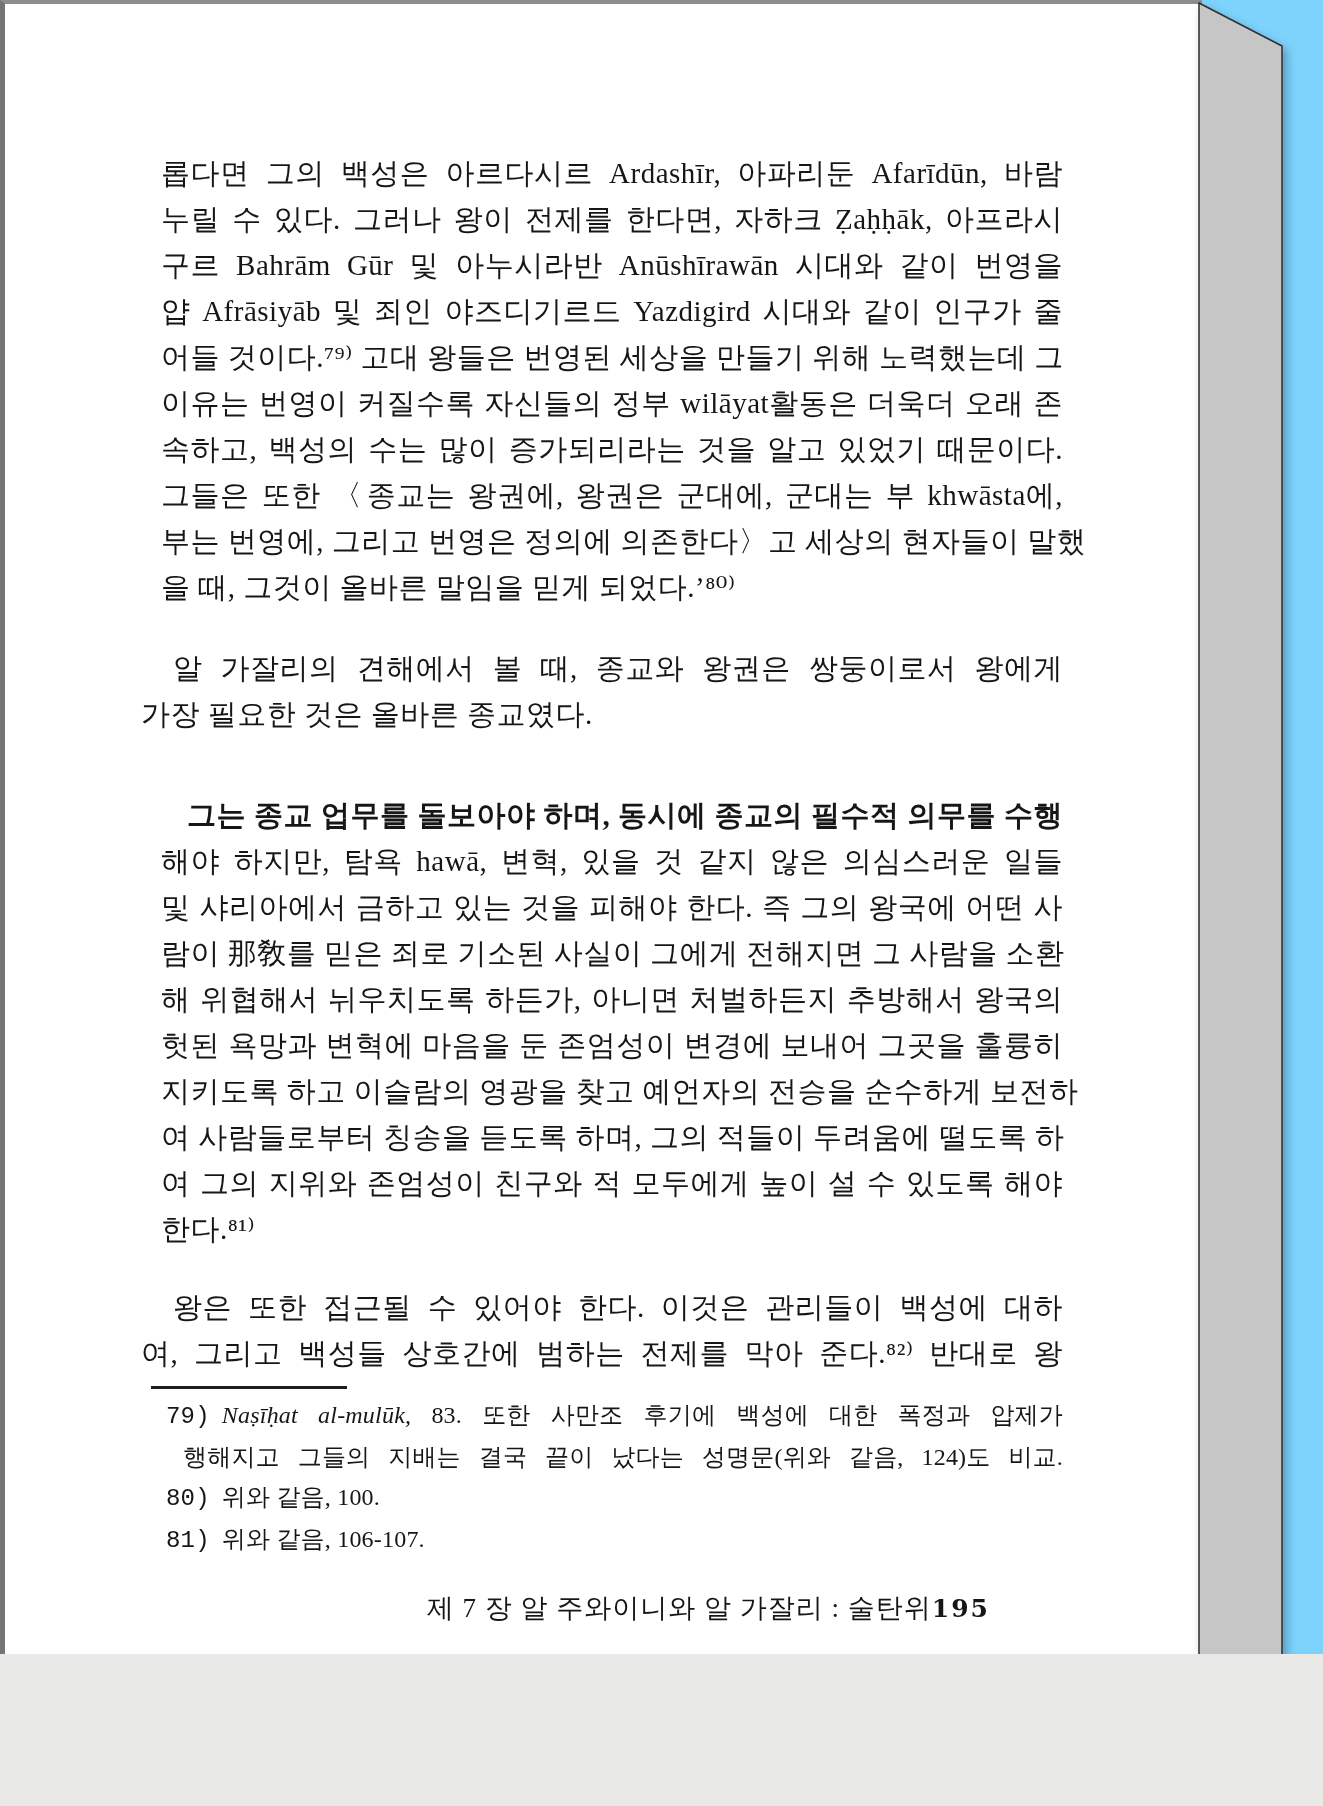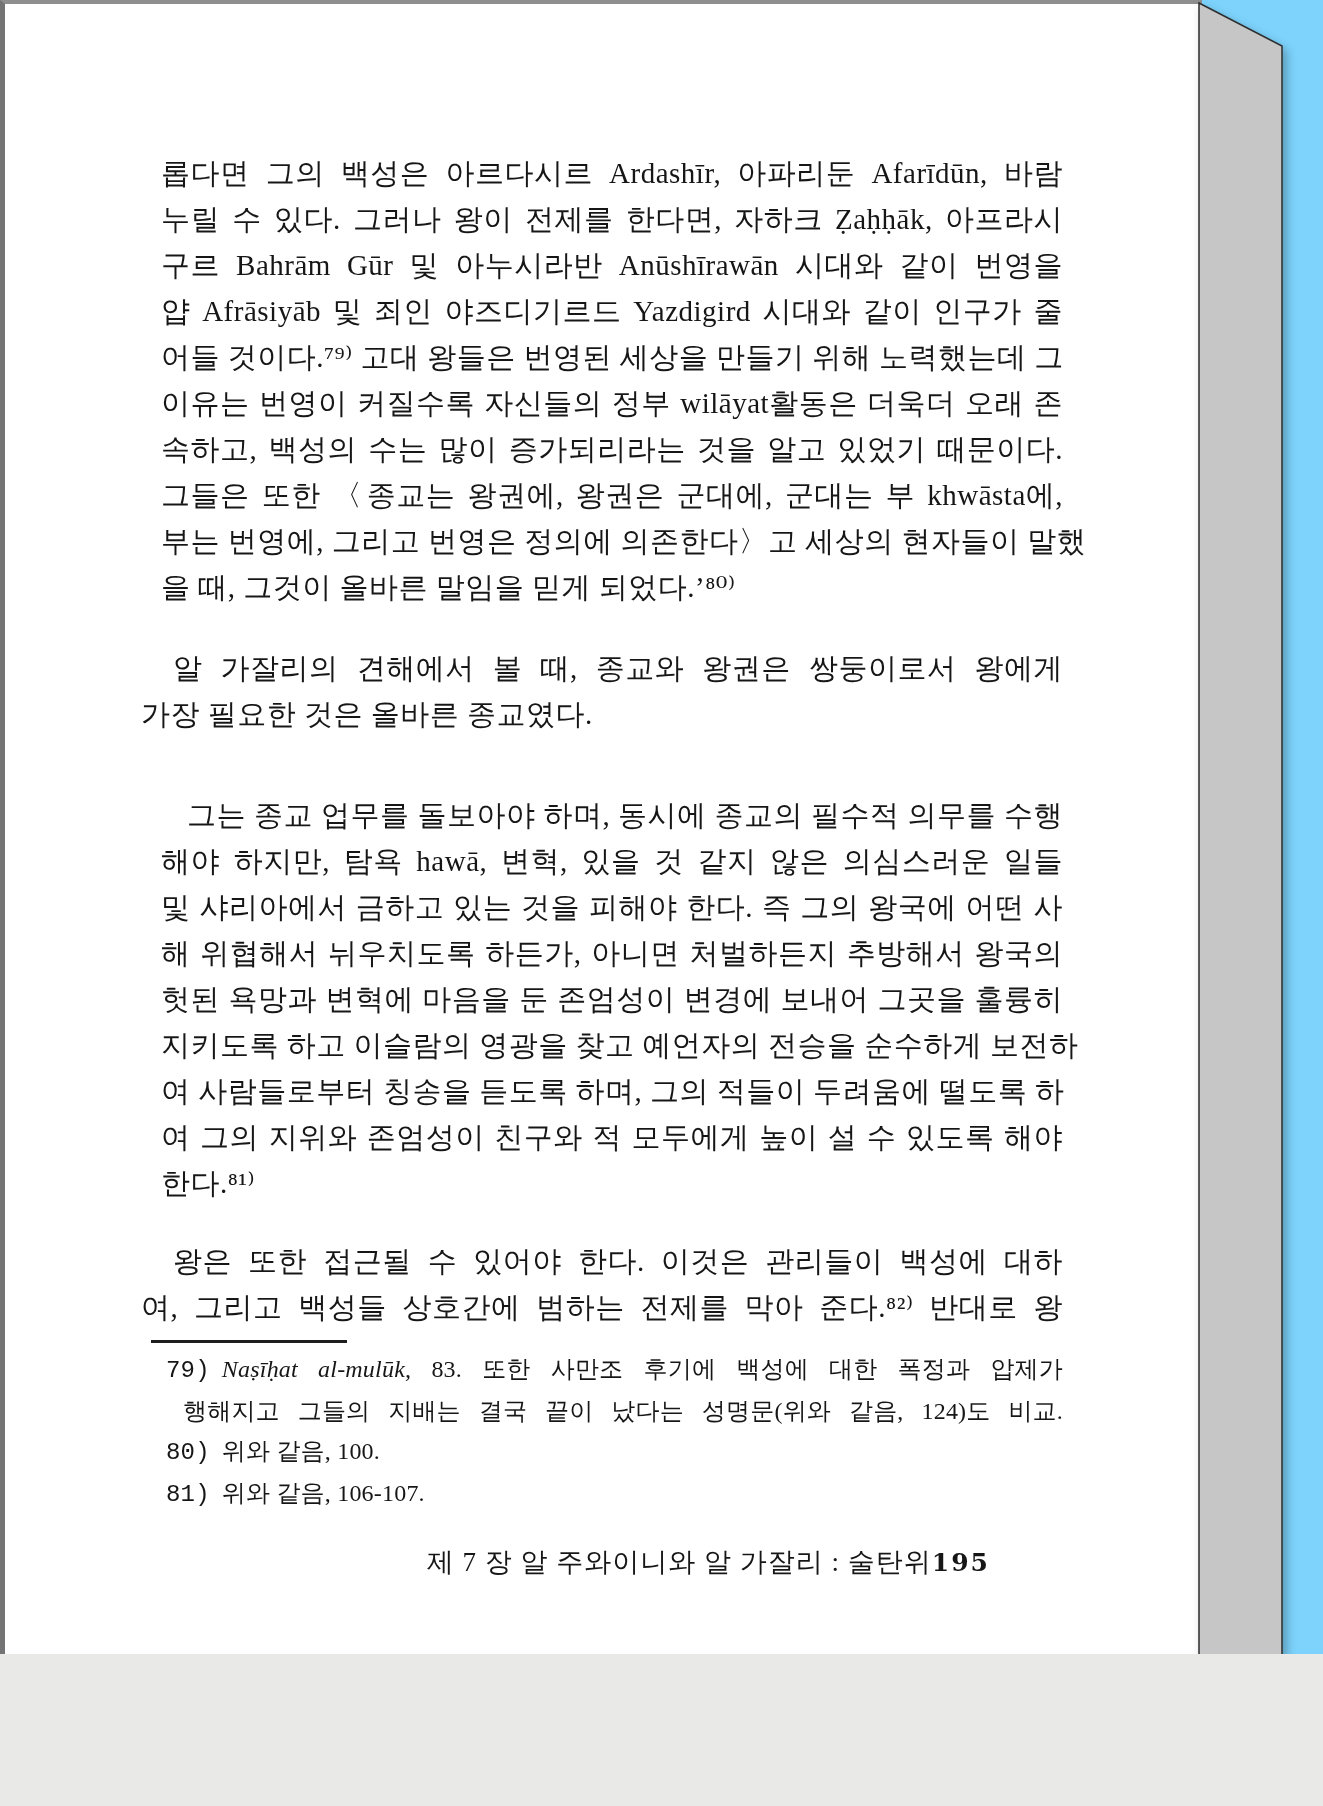--- a/index.html
+++ b/index.html
@@ -45,21 +45,21 @@
     letter-spacing: 0.5px;
   }
   .line {
     text-align: justify;
     text-align-last: justify;
     white-space: nowrap;
   }
   .line.end { text-align-last: left; }
   .line.ind { padding-left: 32px; }
   .quote { margin-left: 20px; }
-  .quote .line.ind { padding-left: 26px; }
+  .quote .line.ind { padding-left: 26px; font-weight: bold; }
   .para1 { margin-top: 35px; }
   .quote2 { margin-top: 55px; }
   .para2 { margin-top: 32px; }
   
   .fn-rule {
     margin: 10px 0 6px 10px;
     width: 196px;
     height: 3px;
     background: #1d1d1d;
   }
@@ -118,20 +118,21 @@
 
     <div class="para1">
       <div class="line ind">알 가잘리의 견해에서 볼 때, 종교와 왕권은 쌍둥이로서 왕에게</div>
       <div class="line end">가장 필요한 것은 올바른 종교였다.</div>
     </div>
 
     <div class="quote quote2">
       <div class="line ind">그는 종교 업무를 돌보아야 하며, 동시에 종교의 필수적 의무를 수행</div>
       <div class="line">해야 하지만, 탐욕 hawā, 변혁, 있을 것 같지 않은 의심스러운 일들</div>
       <div class="line">및 샤리아에서 금하고 있는 것을 피해야 한다. 즉 그의 왕국에 어떤 사</div>
+      <div class="line">람이 那敎를 믿은 죄로 기소된 사실이 그에게 전해지면 그 사람을 소환</div>
       <div class="line">해 위협해서 뉘우치도록 하든가, 아니면 처벌하든지 추방해서 왕국의</div>
       <div class="line">헛된 욕망과 변혁에 마음을 둔 존엄성이 변경에 보내어 그곳을 훌륭히</div>
       <div class="line">지키도록 하고 이슬람의 영광을 찾고 예언자의 전승을 순수하게 보전하</div>
       <div class="line">여 사람들로부터 칭송을 듣도록 하며, 그의 적들이 두려움에 떨도록 하</div>
       <div class="line">여 그의 지위와 존엄성이 친구와 적 모두에게 높이 설 수 있도록 해야</div>
       <div class="line end">한다.⁸¹⁾</div>
     </div>
 
     <div class="para2">
       <div class="line ind">왕은 또한 접근될 수 있어야 한다. 이것은 관리들이 백성에 대하</div>

